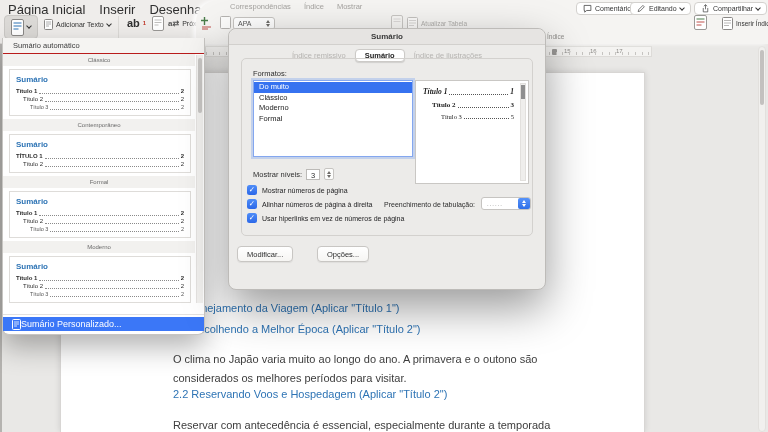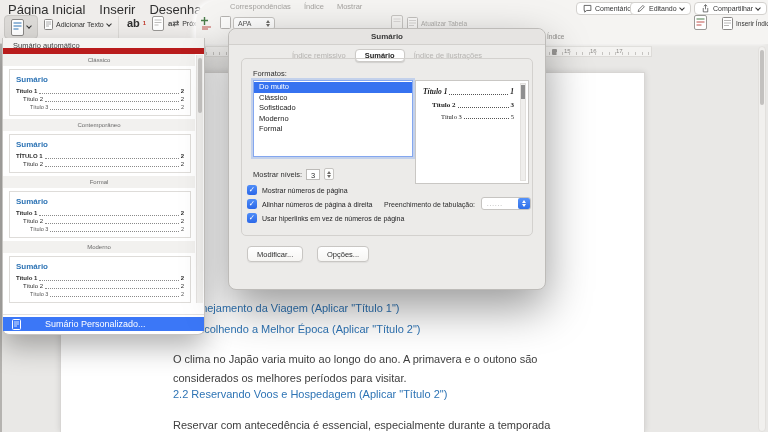--- a/index.html
+++ b/index.html
@@ -59,38 +59,38 @@
   .tri.down { border-top:3px solid #6e6c69; }
   .tri.wup   { border-bottom:3px solid #fff; }
   .tri.wdown { border-top:3px solid #fff; }
 
   
   .panel { position:absolute; left:2px; top:38px; width:203px; height:297px;
            background:#fff; border:1px solid #c7c5c2; border-top:none;
            border-radius:0 0 7px 7px; box-shadow:0 12px 28px rgba(0,0,0,.30);
            z-index:9; display:flex; flex-direction:column; }
   .panel-header { height:16px; line-height:16px; padding-left:10px; font-size:7.5px;
-           color:#3c3c3c; background:#f5f4f2; border-bottom:6px solid #b91c1c; }
+           color:#3c3c3c; background:#f5f4f2; border-bottom:1px solid #b91c1c; }
   .g-scroll { flex:1; overflow:hidden; padding-right:9px; }
   .g-band { height:12px; line-height:12px; text-align:center; font-size:6px;
            color:#6b6b6b; background:#f2f1ef; }
   .g-card { margin:3px 4px 3px 6px; border:1px solid #dedcd9; padding:3px 6px 4px;
            background:#fff; }
   .g-title { font-size:8px; font-weight:bold; color:#2e74b5; margin:2px 0 3px; }
   .g-row { display:flex; align-items:flex-end; font-size:6px; color:#2d2d2d; line-height:8px; }
   .g-row .lead { flex:1; border-bottom:1px dotted #8a8a8a; margin:0 2px 1px; }
   .g-row.l1 { font-weight:bold; }
   .g-row.l2 { padding-left:7px; }
   .g-row.l3 { padding-left:14px; color:#555; font-size:5.5px; }
   .panel-sb { position:absolute; right:1px; top:17px; bottom:31px; width:7px;
            background:#f2f1ef; border-left:1px solid #e5e3e1; }
   .panel-sb .thumb { position:absolute; left:1px; top:3px; width:4px; height:55px;
            background:#c7c5c3; border-radius:2px; }
   .menu { border-top:1px solid #e3e1df; padding:2px 0 3px; }
-  .menu-row { height:14px; display:flex; align-items:center; gap:24px; padding-left:9px;
+  .menu-row { height:14px; display:flex; align-items:center; gap:0; padding-left:9px;
            font-size:9px; color:#222; }
   .menu-row.selected { background:#3b77f7; color:#fff; }
 
   
   .dialog { position:absolute; left:228px; top:28px; width:318px; height:262px;
             background:#ecebe9; border:1px solid #bdbbb8; border-radius:8px;
             box-shadow:0 18px 45px rgba(0,0,0,.40); z-index:10; }
   .d-title { height:16px; line-height:16px; text-align:center; font-size:8px;
             font-weight:bold; color:#3a3a3a; background:#e6e4e2;
             border-radius:8px 8px 0 0; border-bottom:1px solid #d2d0cd; }
@@ -403,21 +403,20 @@
       <span class="dtab">Índice de ilustrações</span>
     </div>
 
     <div class="groupbox"></div>
 
     <span class="d-label" style="left:24px; top:40px;">Formatos:</span>
 
     <div class="format-list">
       <div class="fitem sel">Do muito</div>
       <div class="fitem">Clássico</div>
-      <div class="fitem">Sofisticado</div>
       <div class="fitem">Moderno</div>
       <div class="fitem">Formal</div>
     </div>
 
     <div class="preview">
       <div class="p-row r1">
           <span>Título 1</span>
           <span class="lead"></span>
           <span>1</span>
         </div>
@@ -460,19 +459,19 @@
 
     <span class="d-label" style="left:155px; top:172px; font-size:7px;">Preenchimento de tabulação:</span>
     <div class="dd">
       <span class="dots">......</span>
       <span class="cap">
           <span class="tri wup"></span>
           <span class="tri wdown"></span>
         </span>
     </div>
 
-    <div class="dbtn" style="left:18px; top:217px;text-align:center;">Modificar...</div>
+    <div class="dbtn" style="left:8px; top:217px;text-align:center;">Modificar...</div>
     <div class="dbtn" style="left:88px; top:217px;">Opções...</div>
 
   </div>
 
   <div class="left-edge"></div>
 </div>
 
 </body></html>

